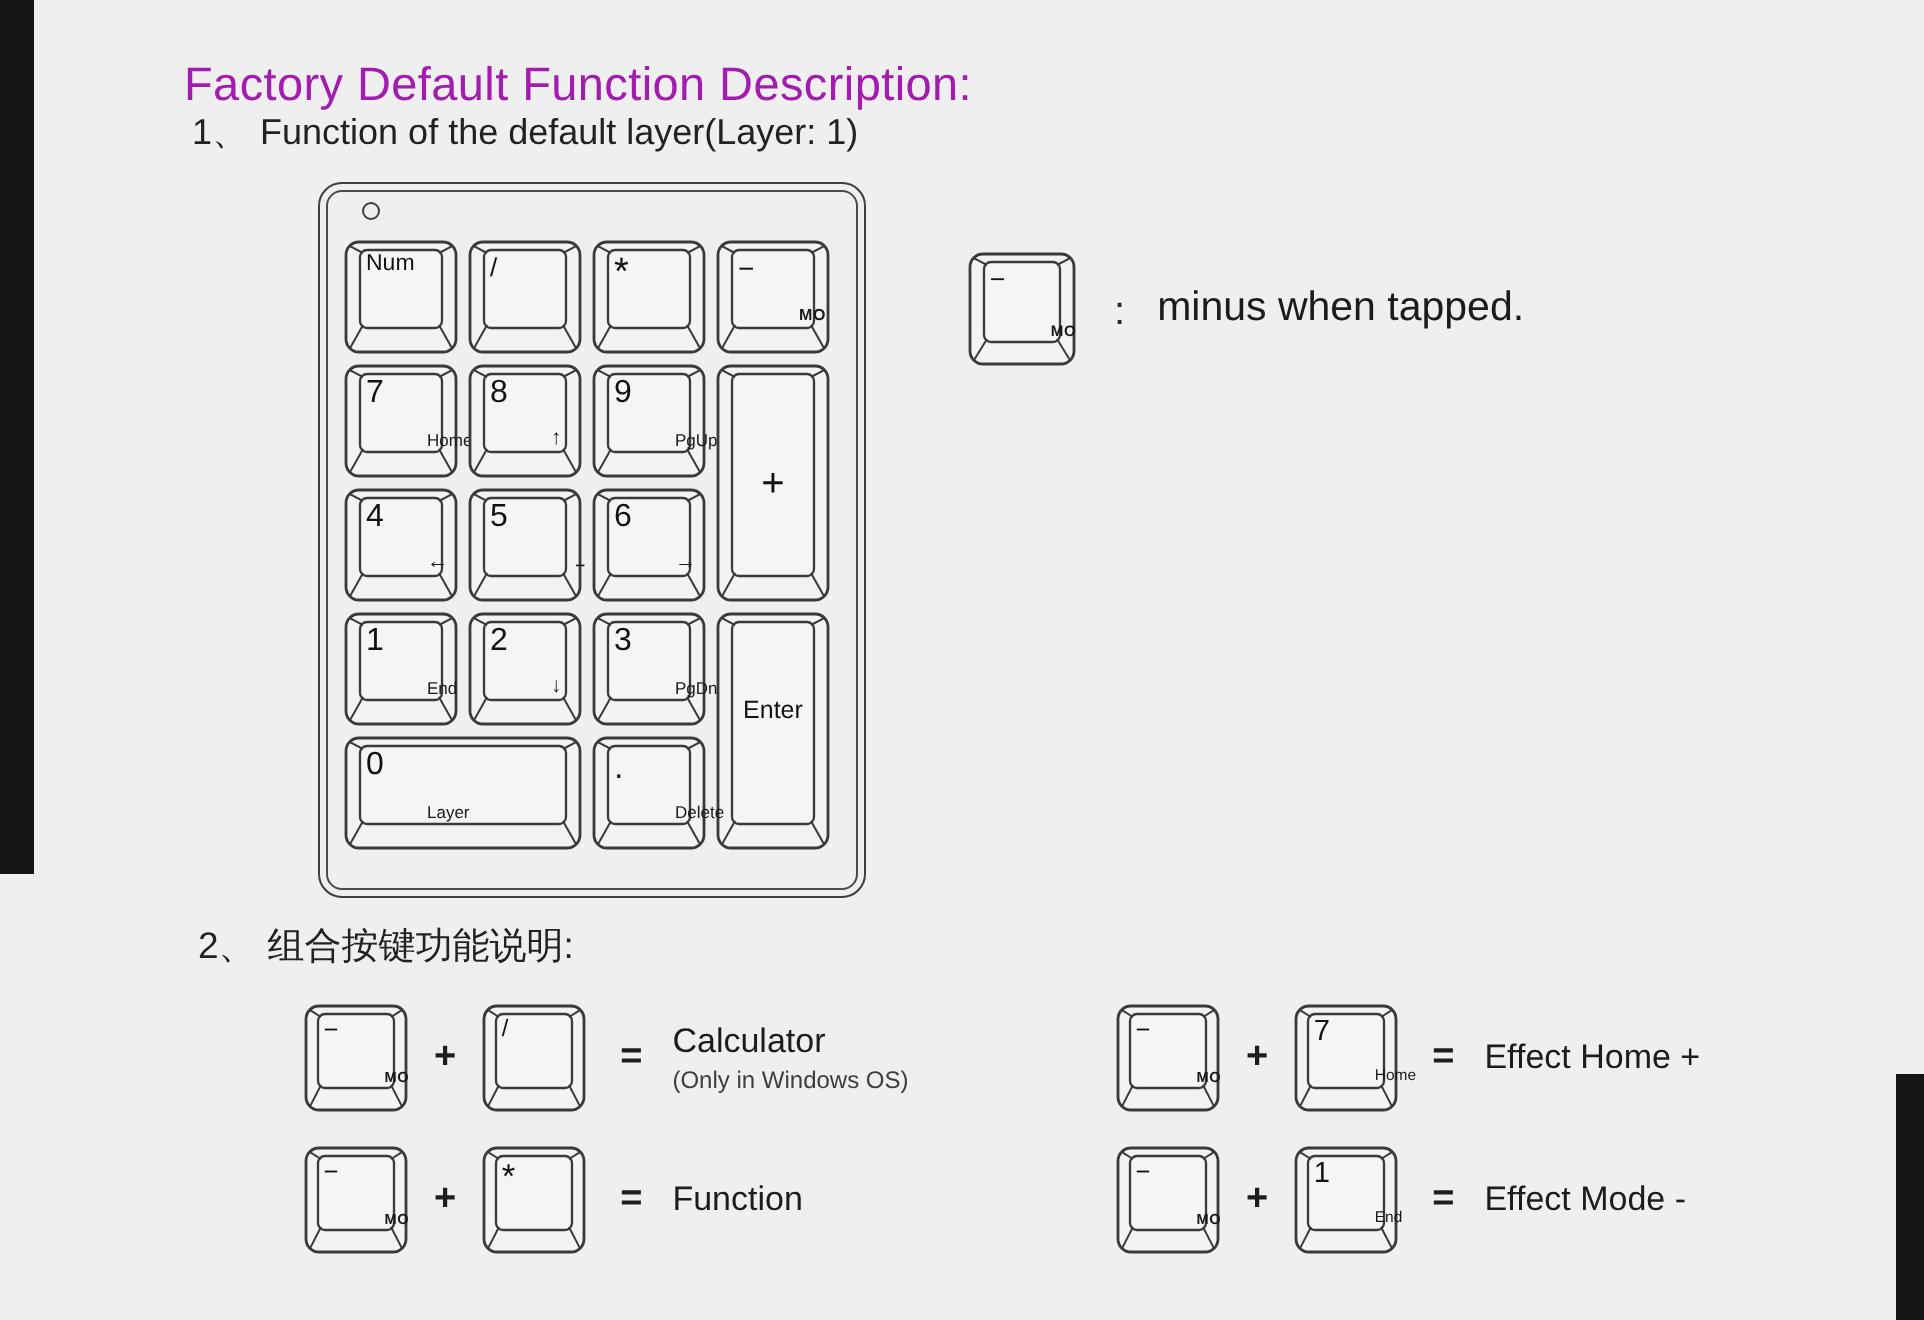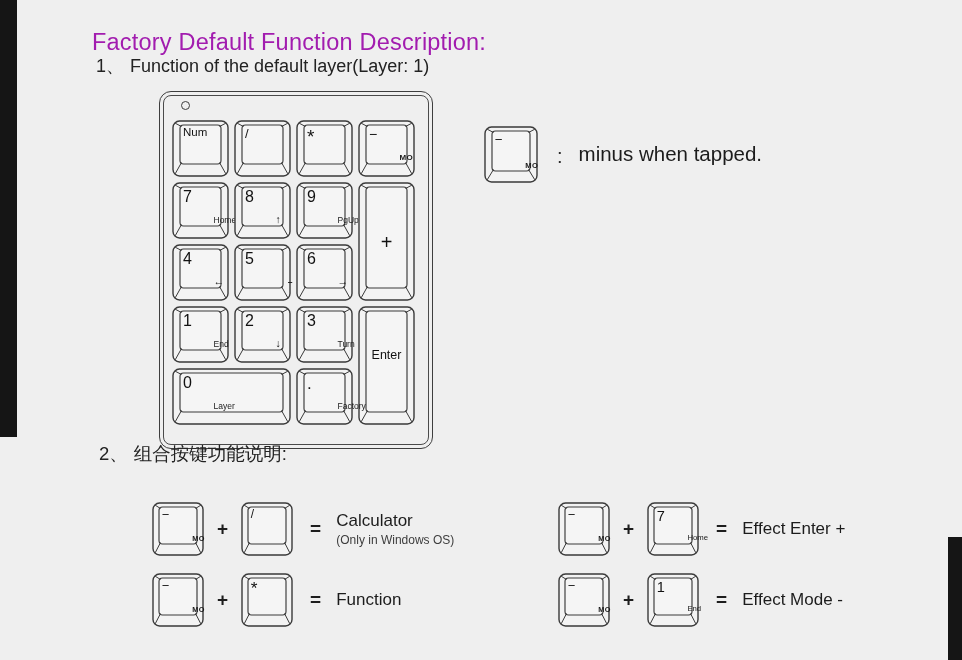--- a/index.html
+++ b/index.html
@@ -8,21 +8,21 @@
     background:#efefef; color:#1f1f1f;
     font-family:"Liberation Sans","DejaVu Sans",sans-serif;
   }
   .edge-bar{position:absolute; background:#151515;}
   .edge-bar.left{left:0; top:0; width:17px; height:437px;}
   .edge-bar.right{right:0; top:537px; width:14px; height:123px;}
 
   .page-title{position:absolute; left:92px; top:29px; font-size:23.5px; font-weight:500; letter-spacing:.2px; color:#a21caf;}
   .sec-heading{position:absolute; font-size:18px; font-weight:500; color:#222;}
   .sec1{left:96px; top:54px;}
-  .sec2{left:99px; top:441px; font-size:18.5px;}
+  .sec2{left:99px; top:460px; font-size:18.5px;}
   .sec-num{margin-right:6px;}
 
   
   .numpad-case{
     position:absolute; left:159px; top:91px; width:274px; height:358px;
     border:1.6px solid #3e3e3e; border-radius:12px; box-sizing:border-box;
   }
   .numpad-inner{
     position:absolute; left:3px; top:3px; right:3px; bottom:3px;
     border:1.1px solid #4a4a4a; border-radius:8px;
@@ -229,21 +229,21 @@
         <div class="keycap" style="width: 57px; height: 57px; left: 136px; top: 214px;">
           <svg width="57" height="57" viewBox="0 0 57 57">
             <rect x="1" y="1" width="55" height="55" rx="6.5" fill="#f3f3f3" stroke="#3a3a3a" stroke-width="1.4"></rect>
             <rect x="8" y="5" width="41" height="39" rx="3.5" fill="#f5f5f5" stroke="#3a3a3a" stroke-width="1.15"></rect>
             <line x1="3.2" y1="3.2" x2="9.5" y2="6.5" stroke="#3a3a3a" stroke-width="1"></line>
             <line x1="53.8" y1="3.2" x2="47.5" y2="6.5" stroke="#3a3a3a" stroke-width="1"></line>
             <line x1="3.2" y1="53.8" x2="9.5" y2="42.5" stroke="#3a3a3a" stroke-width="1"></line>
             <line x1="53.8" y1="53.8" x2="47.5" y2="42.5" stroke="#3a3a3a" stroke-width="1"></line>
           </svg>
           <span class="k-main" style="font-size: 16px; left: 11px; top: 7px;">3</span>
-          <span class="k-sub" style="font-size: 8.5px; bottom: 15px; left: 10.5px;">Turn</span>
+          <span class="k-sub" style="font-size: 8.5px; bottom: 15px; left: 10.5px;">PgDn</span>
         </div>
         <div class="keycap" style="width: 57px; height: 99px; left: 198px; top: 214px;">
           <svg width="57" height="119" viewBox="0 0 57 119">
             <rect x="1" y="1" width="55" height="117" rx="6.5" fill="#f3f3f3" stroke="#3a3a3a" stroke-width="1.4"></rect>
             <rect x="8" y="5" width="41" height="101" rx="3.5" fill="#f5f5f5" stroke="#3a3a3a" stroke-width="1.15"></rect>
             <line x1="3.2" y1="3.2" x2="9.5" y2="6.5" stroke="#3a3a3a" stroke-width="1"></line>
             <line x1="53.8" y1="3.2" x2="47.5" y2="6.5" stroke="#3a3a3a" stroke-width="1"></line>
             <line x1="3.2" y1="115.8" x2="9.5" y2="104.5" stroke="#3a3a3a" stroke-width="1"></line>
             <line x1="53.8" y1="115.8" x2="47.5" y2="104.5" stroke="#3a3a3a" stroke-width="1"></line>
           </svg>
@@ -264,21 +264,21 @@
         <div class="keycap" style="width: 57px; height: 57px; left: 136px; top: 276px;">
           <svg width="57" height="57" viewBox="0 0 57 57">
             <rect x="1" y="1" width="55" height="55" rx="6.5" fill="#f3f3f3" stroke="#3a3a3a" stroke-width="1.4"></rect>
             <rect x="8" y="5" width="41" height="39" rx="3.5" fill="#f5f5f5" stroke="#3a3a3a" stroke-width="1.15"></rect>
             <line x1="3.2" y1="3.2" x2="9.5" y2="6.5" stroke="#3a3a3a" stroke-width="1"></line>
             <line x1="53.8" y1="3.2" x2="47.5" y2="6.5" stroke="#3a3a3a" stroke-width="1"></line>
             <line x1="3.2" y1="53.8" x2="9.5" y2="42.5" stroke="#3a3a3a" stroke-width="1"></line>
             <line x1="53.8" y1="53.8" x2="47.5" y2="42.5" stroke="#3a3a3a" stroke-width="1"></line>
           </svg>
           <span class="k-main" style="font-size: 17px; left: 11px; top: 7px;">.</span>
-          <span class="k-sub" style="font-size: 8.5px; bottom: 15px; left: 10.5px;">Factory</span>
+          <span class="k-sub" style="font-size: 8.5px; bottom: 15px; left: 10.5px;">Delete</span>
         </div>
       </div>
   </div>
 
   <div class="demo-row">
     <div class="demo-key-slot" id="demo-key">
         <div class="keycap" style="width: 54px; height: 57px;">
           <svg width="54" height="57" viewBox="0 0 54 57">
             <rect x="1" y="1" width="52" height="55" rx="6.5" fill="#f3f3f3" stroke="#3a3a3a" stroke-width="1.4"></rect>
             <rect x="8" y="5" width="38" height="40" rx="3.5" fill="#f5f5f5" stroke="#3a3a3a" stroke-width="1.15"></rect>
@@ -398,21 +398,21 @@
               <line x1="48.8" y1="3.2" x2="43.5" y2="6.5" stroke="#3a3a3a" stroke-width="1"></line>
               <line x1="3.2" y1="50.8" x2="8.5" y2="40.5" stroke="#3a3a3a" stroke-width="1"></line>
               <line x1="48.8" y1="50.8" x2="43.5" y2="40.5" stroke="#3a3a3a" stroke-width="1"></line>
             </svg>
             <span class="k-main" style="font-size: 14.5965px; left: 9.73684px; top: 6.82456px;">7</span>
             <span class="k-sub" style="font-size: 7.75439px; bottom: 13.8246px; left: 9.2807px;">Home</span>
           </div>
         </div>
         <span class="op eq">=</span>
         <div class="combo-result">
-          <div class="result-label">Effect Enter +</div>
+          <div class="result-label">Effect Home +</div>
         </div>
       </div>
       <div class="combo-row">
         <div class="combo-key-slot">
           <div class="keycap" style="width: 52px; height: 54px;">
             <svg width="52" height="54" viewBox="0 0 52 54">
               <rect x="1" y="1" width="50" height="52" rx="6.5" fill="#f3f3f3" stroke="#3a3a3a" stroke-width="1.4"></rect>
               <rect x="7" y="5" width="38" height="37" rx="3.5" fill="#f5f5f5" stroke="#3a3a3a" stroke-width="1.15"></rect>
               <line x1="3.2" y1="3.2" x2="8.5" y2="6.5" stroke="#3a3a3a" stroke-width="1"></line>
               <line x1="48.8" y1="3.2" x2="43.5" y2="6.5" stroke="#3a3a3a" stroke-width="1"></line>

